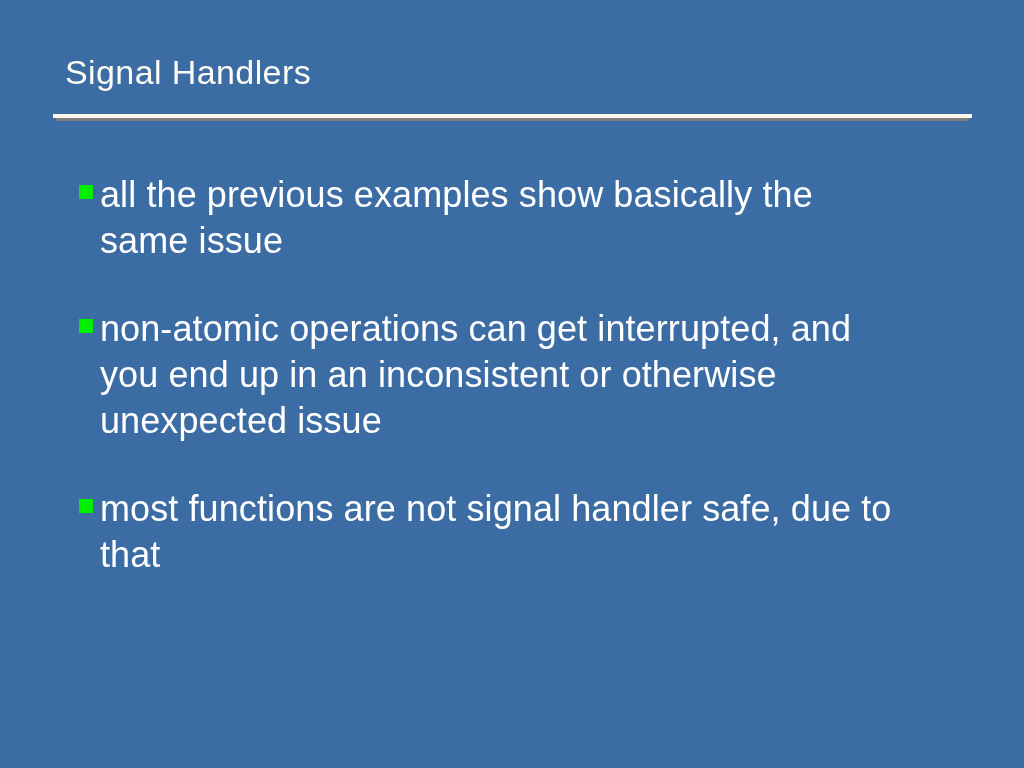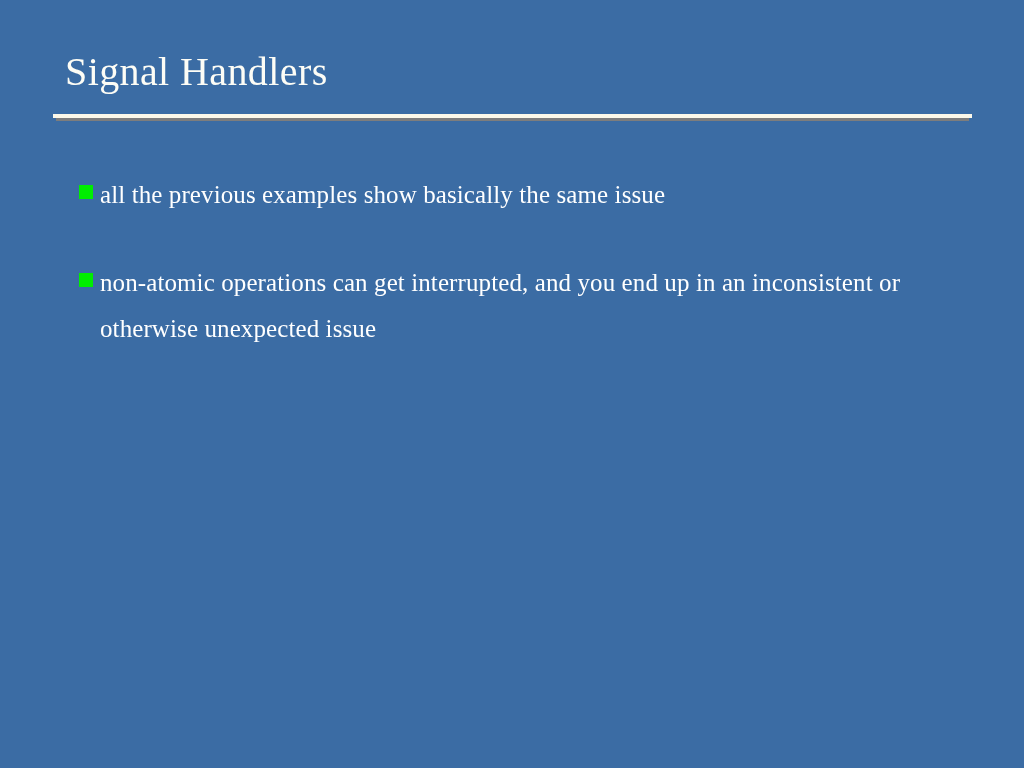--- a/index.html
+++ b/index.html
@@ -23,22 +23,22 @@
   
   #title-block {
     position: absolute;
     left: 53px;
     top: 46px;
     width: 920px;
   }
   #slide-title {
     margin: 0;
     padding: 0 0 0 12px;
-    font-family: Liberation Serif, serif;
-    font-size: 40px;
+    font-family: Liberation Sans, sans-serif;
+    font-size: 34px;
     line-height: 52px;
     font-weight: 400;
     letter-spacing: 0.4px;
     color: #fdfdf6;
     white-space: nowrap;
   }
 
   
   #title-rule {
     position: absolute;
@@ -85,22 +85,22 @@
   .bullet-marker {
     position: absolute;
     left: 0;
     top: 13px;
     width: 14px;
     height: 14px;
     background: #00ee00;
   }
   .bullet-text {
     display: block;
-    font-family: Liberation Serif, serif;
-    font-size: 25px;
+    font-family: Liberation Sans, sans-serif;
+    font-size: 36px;
     line-height: 46px;
     font-weight: 400;
     color: #ffffff;
     letter-spacing: 0.1px;
   }
   
   #bullet-item-1 { margin-bottom: 42px; }
   #bullet-item-2 { margin-bottom: 42px; }
 </style>
 </head>
@@ -122,16 +122,20 @@
     <li class="bullet-item" id="bullet-item-1">
       <span class="bullet-marker"></span>
       <span class="bullet-text">all the previous examples show basically the same issue</span>
     </li>
 
     <li class="bullet-item" id="bullet-item-2">
       <span class="bullet-marker"></span>
       <span class="bullet-text">non-atomic operations can get interrupted, and you end up in an inconsistent or otherwise unexpected issue</span>
     </li>
 
+    <li class="bullet-item" id="bullet-item-3">
+      <span class="bullet-marker"></span>
+      <span class="bullet-text">most functions are not signal handler safe, due to that</span>
+    </li>
 
   </ul>
 
 </div>
 
 </body></html>

